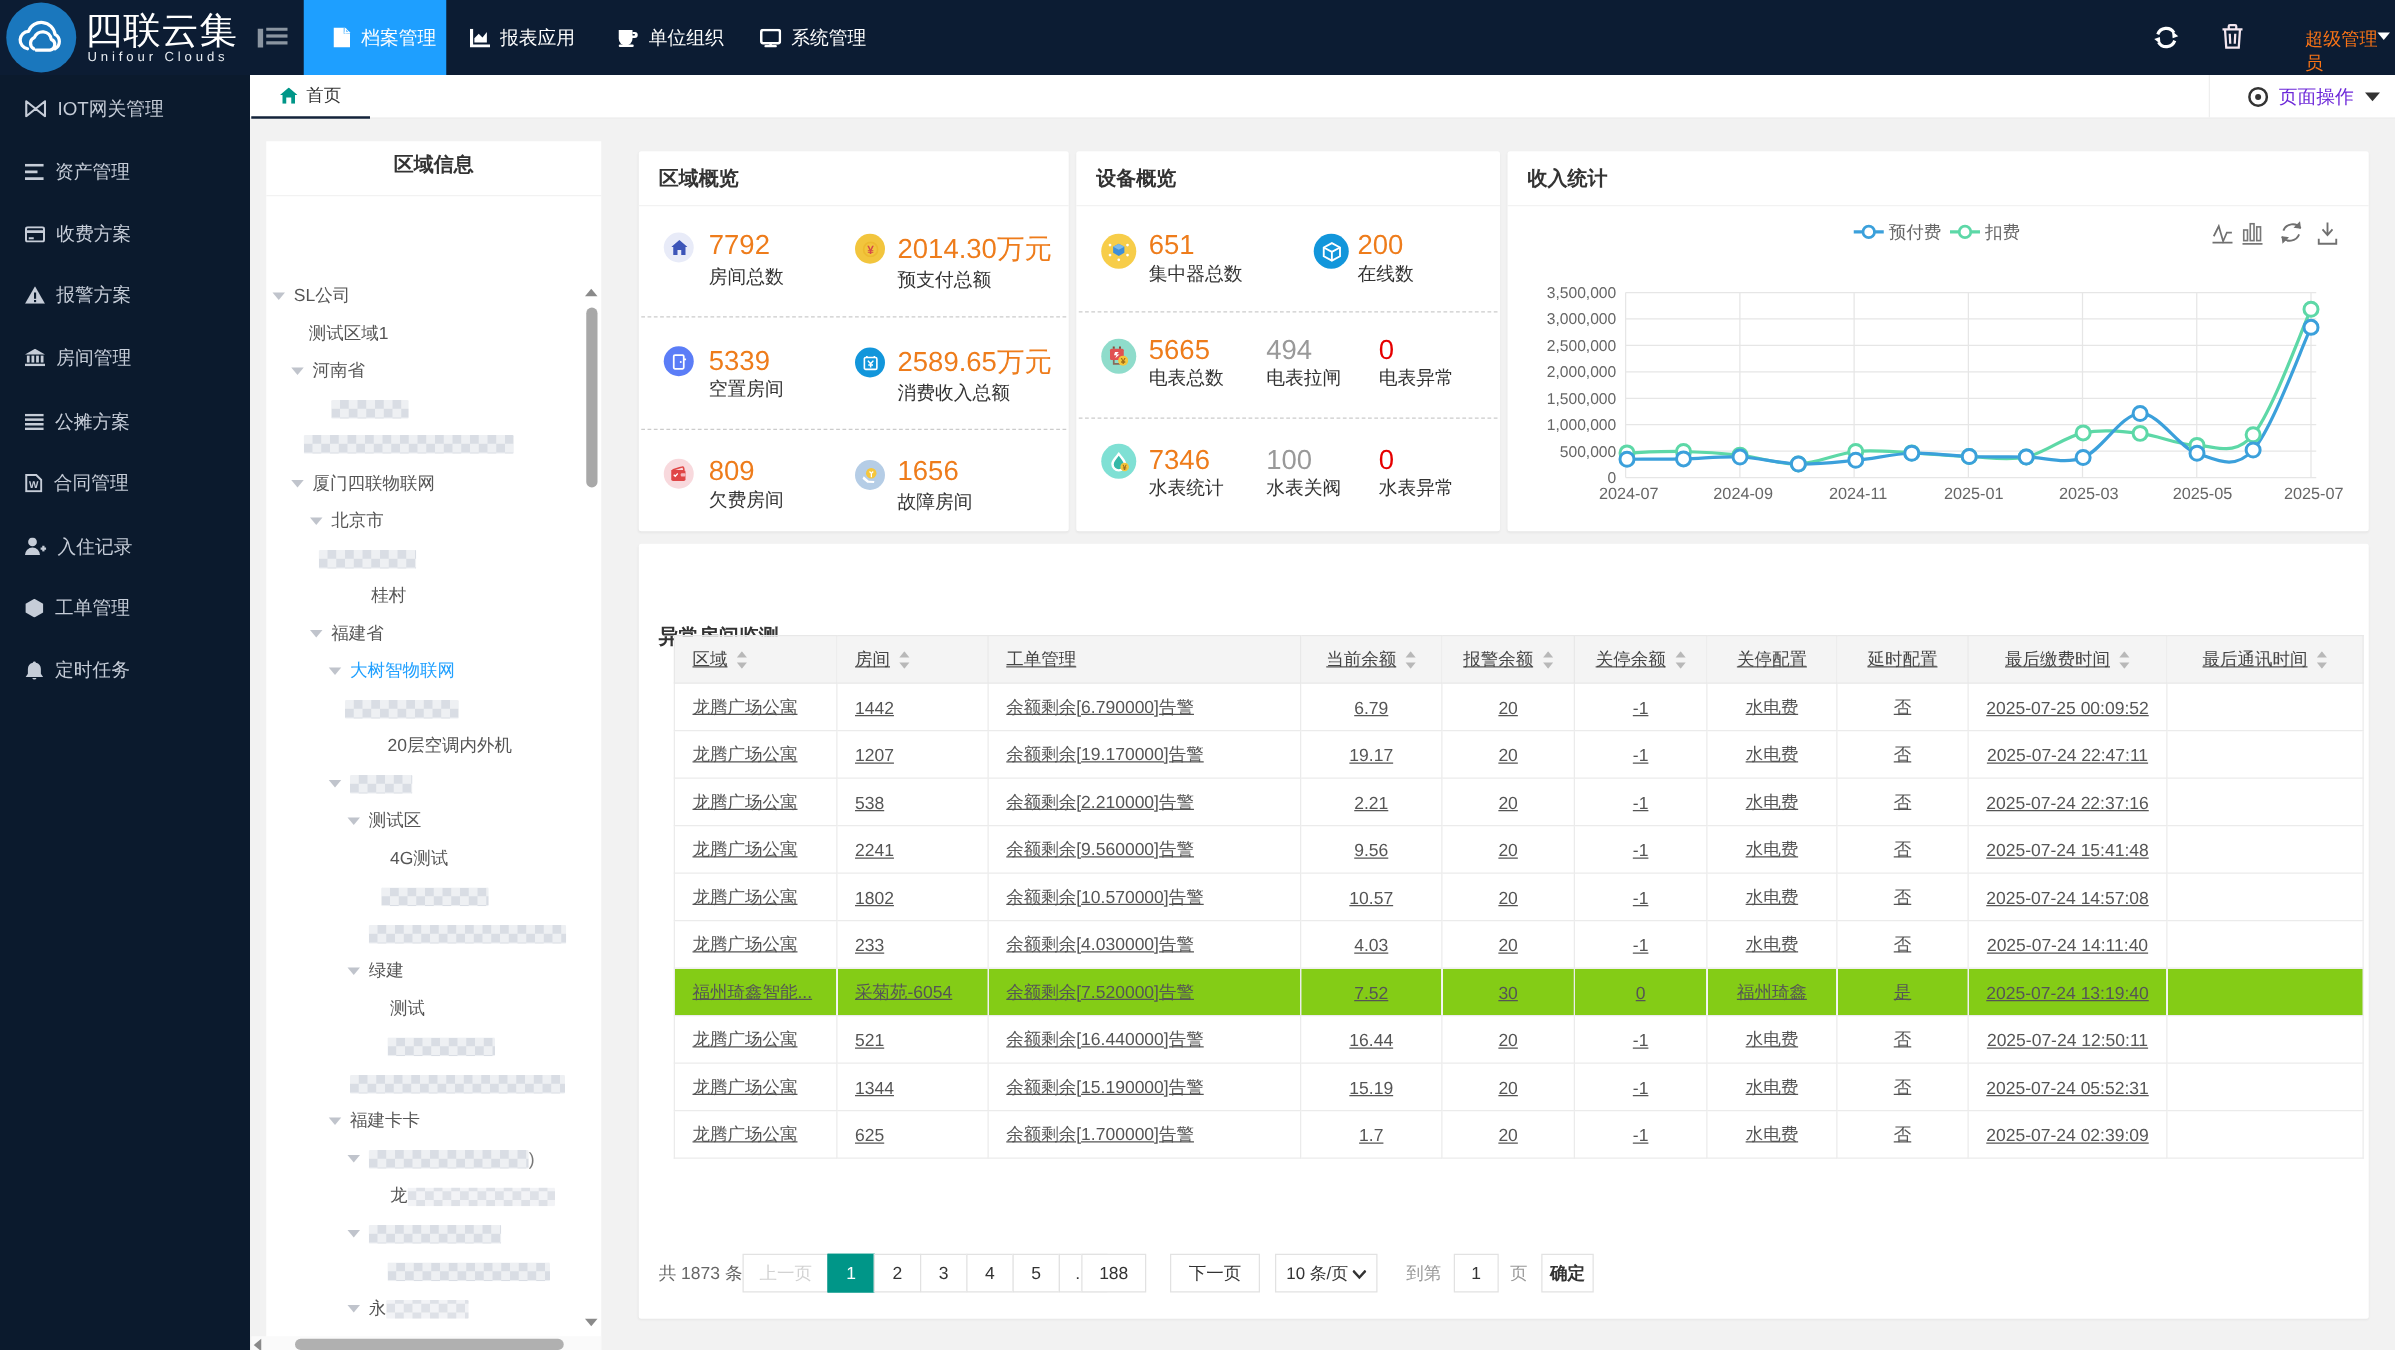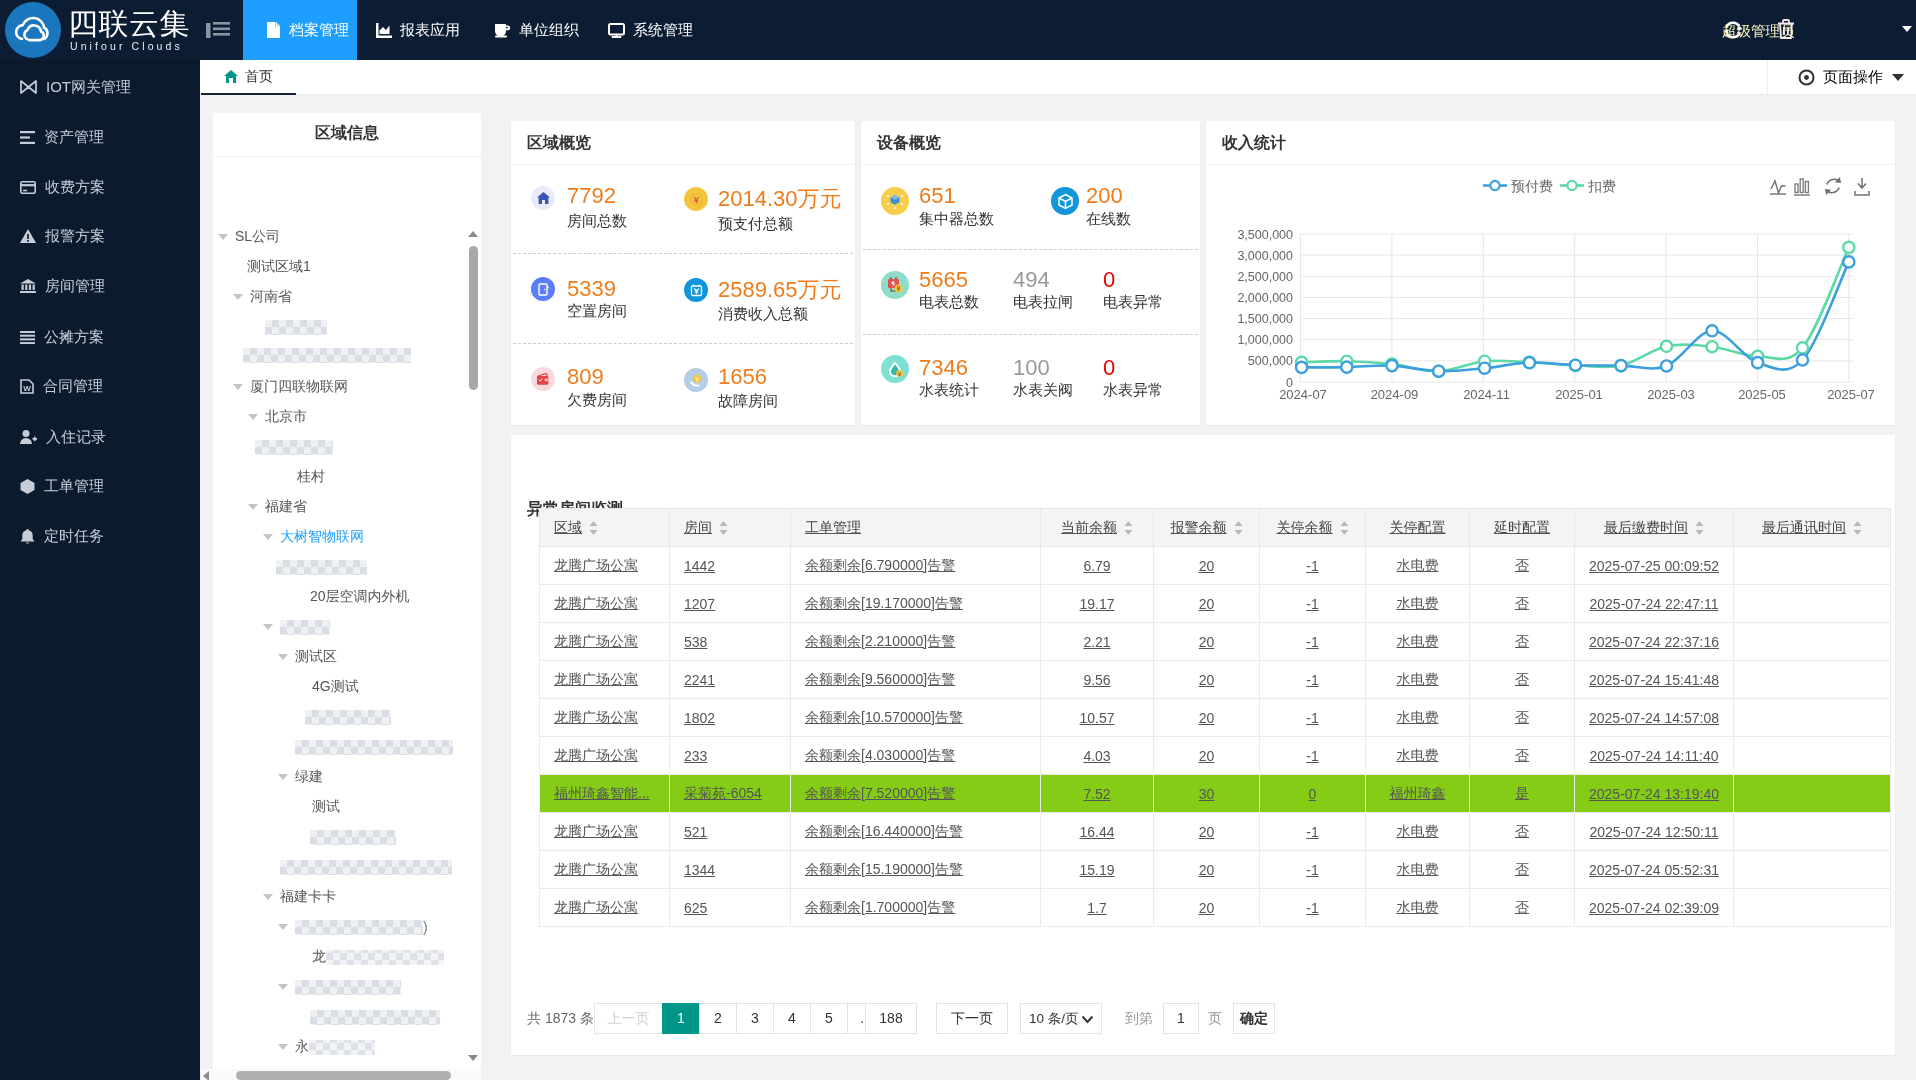--- a/index.html
+++ b/index.html
@@ -15,24 +15,24 @@
 .navitem{position:absolute;top:0;height:60px;color:#fff;font-size:15px;display:flex;align-items:center;}
 .navactive{background:#1e9fff;}
 .nav-ico{margin-right:8px;display:inline-block;}
 
 .sidebar{position:absolute;left:0;top:60px;width:200px;height:1020px;background:#0b1a2d;z-index:20;}
 .sbitem{position:absolute;left:20px;height:20px;display:flex;align-items:center;color:#c6cdd8;font-size:15px;white-space:nowrap;}
 .sbitem svg{margin-right:9px;}
 
 .tabbar{position:absolute;left:200px;top:60px;width:1716px;height:35px;background:#fff;border-bottom:1px solid #e9e9e9;z-index:10;}
 .tab1{position:absolute;left:1px;top:0;width:95px;height:35px;background:#fff;border-bottom:2px solid #13233a;display:flex;align-items:center;justify-content:center;font-size:14px;color:#333;}
-.pgop{position:absolute;right:12px;top:0;height:34px;display:flex;align-items:center;font-size:15px;color:#000000;}
+.pgop{position:absolute;right:12px;top:0;height:34px;display:flex;align-items:center;font-size:15px;color:#6d28d9;}
 .tabdiv{position:absolute;right:148px;top:0;width:1px;height:34px;background:#eee;}
 
-.treepanel{position:absolute;left:213px;top:113px;width:268px;height:967px;background:#fff;}
+.treepanel{position:absolute;left:213px;top:113px;width:268px;height:967px;background:#fff;font-family:Liberation Mono, monospace;}
 .treehead{height:44px;line-height:40px;text-align:center;font-size:16px;font-weight:bold;color:#333;border-bottom:1px solid #f2f2f2;}
 .treesearch{position:absolute;left:11px;top:50px;width:246px;height:36px;border:1px solid #d2d2d2;border-radius:2px;font-size:14px;color:#999;line-height:34px;padding-left:10px;background:#fff;}
 .tnode{position:absolute;height:20px;display:flex;align-items:center;font-size:14px;color:#555;white-space:nowrap;}
 .tarrow{width:0;height:0;border-left:5px solid transparent;border-right:5px solid transparent;border-top:6px solid #c0c4cc;margin-right:7px;}
 .mosaic{display:inline-block;height:15px;border-radius:1px;background:
  repeating-conic-gradient(#d8dce3 0% 25%, #eef0f3 0% 50%) 0 0/14px 14px;opacity:.95;}
 .mosaic2{display:inline-block;height:15px;border-radius:1px;background:
  repeating-conic-gradient(#dde0e6 0% 25%, #f2f3f6 0% 50%) 7px 3px/14px 14px;opacity:.95;}
 
 .card{position:absolute;background:#fff;border-radius:2px;box-shadow:0 1px 2px rgba(0,0,0,.05);}
@@ -101,21 +101,21 @@
     系统管理</div>
   <svg class="abs" style="left:1722px;top:19px" width="22" height="22" viewBox="0 0 22 22" fill="none" stroke="#fff" stroke-width="2.5">
       <path d="M4.2 8.5 A7.2 7.2 0 0 1 17.2 7.2"></path>
       <path d="M17.8 13.5 A7.2 7.2 0 0 1 4.8 14.8"></path>
       <path d="M20.6 9.9 L16.1 11.5 15.6 5.8z" fill="#fff" stroke="none"></path>
       <path d="M1.4 12.1 L5.9 10.5 6.4 16.2z" fill="#fff" stroke="none"></path>
     </svg>
   <svg class="abs" style="left:1777px;top:19px" width="18" height="21" viewBox="0 0 18 21" fill="none" stroke="#f3e6ef" stroke-width="1.8">
       <path d="M1 4.5 h16 M6 4.5 V2 a1 1 0 0 1 1-1 h4 a1 1 0 0 1 1 1 v2.5 M3 4.5 l1 14.5 h10 l1-14.5 M6.8 8 l.4 8 M11.2 8 l-.4 8"></path>
     </svg>
-  <div class="abs" style="left:1722px;top:22px;color:#fef9c3;font-size:14.5px;">超级管理员</div>
+  <div class="abs" style="left:1844px;top:22px;color:#f97316;font-size:14.5px;">超级管理员</div>
   <div class="abs" style="left:1902px;top:26px;width:0;height:0;border-left:5.5px solid transparent;border-right:5.5px solid transparent;border-top:6.5px solid #fff;"></div>
 </div>
 
 <div class="sidebar">
     <div class="sbitem" style="top:17px"><svg width="17" height="14" viewBox="0 0 17 14">
         <path d="M1 1 L8.5 7 16 1 v12 L8.5 7 1 13z" fill="none" stroke="#c6cdd8" stroke-width="1.7" stroke-linejoin="round"></path>
       </svg>IOT网关管理</div>
 <div class="sbitem" style="top:67px"><svg width="15" height="13" viewBox="0 0 15 13" fill="#c6cdd8">
         <rect x="0" y="0" width="15" height="2.2"></rect>
         <rect x="0" y="5.4" width="10" height="2.2"></rect>

